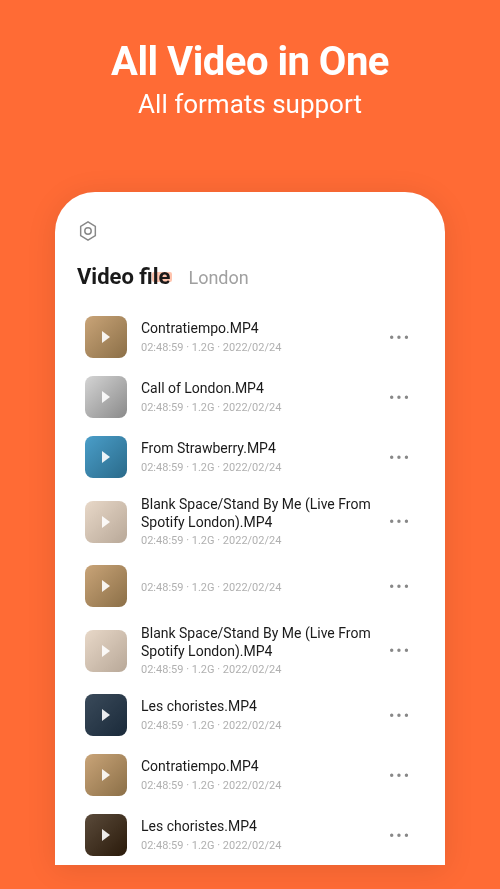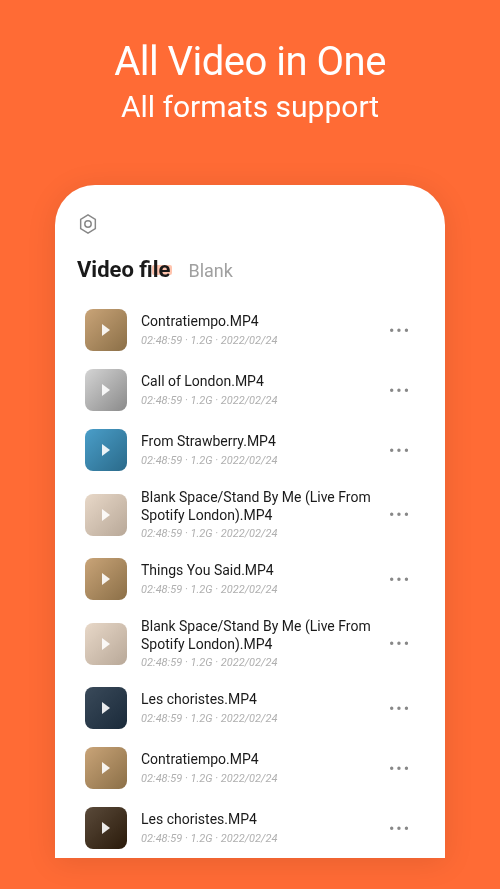--- a/index.html
+++ b/index.html
@@ -11,33 +11,33 @@
       overflow: hidden;
       position: relative;
     }
     .promo-header {
       text-align: center;
       padding-top: 38px;
       color: #fff;
     }
     .promo-title {
       font-size: 40px;
-      font-weight: 400;
+      font-weight: 700;
       letter-spacing: -0.5px;
     }
     .promo-subtitle {
-      font-size: 30px;
+      font-size: 26px;
       font-weight: 400;
       margin-top: 4px;
     }
     .phone {
       position: absolute;
       left: 50%;
       transform: translateX(-50%);
-      top: 185px;
+      top: 192px;
       width: 390px;
       background: #fff;
       border-radius: 40px 40px 0 0;
       padding: 28px 22px 0 22px;
       box-shadow: 0 4px 30px rgba(0,0,0,.1);
     }
     .topbar {
       margin-bottom: 22px;
     }
     .settings-icon {
@@ -121,21 +121,20 @@
       line-height: 1.25;
       display: -webkit-box;
       -webkit-line-clamp: 2;
       -webkit-box-orient: vertical;
       overflow: hidden;
     }
     .file-meta {
       font-size: 11px;
       color: #b0b0b0;
       margin-top: 3px;
-      font-style: italic;
     }
     .more-btn {
       flex-shrink: 0;
       width: 30px;
       height: 30px;
       display: flex;
       align-items: center;
       justify-content: center;
       color: #888;
       font-size: 16px;
@@ -156,21 +155,21 @@
 
   <div class="topbar">
     <svg class="settings-icon" viewBox="0 0 24 24" fill="none" stroke="#888" stroke-width="1.6">
       <polygon points="12,2 20,7 20,17 12,22 4,17 4,7"></polygon>
       <circle cx="12" cy="12" r="3.5"></circle>
     </svg>
   </div>
 
   <div class="tabs">
     <span class="tab-active">Video file</span>
-    <span class="tab-inactive">Blank</span>
+    <span class="tab-inactive">London</span>
   </div>
 
   <div class="list" id="file-list">
 
   <div class="list-item">
     <div class="thumb thumb-0">
       <div class="play-overlay"></div>
     </div>
     <div class="info">
       <div class="file-title">Contratiempo.MP4</div>
@@ -206,21 +205,20 @@
       <div class="file-title">Blank Space/Stand By Me (Live From Spotify London).MP4</div>
       <div class="file-meta">02:48:59 · 1.2G · 2022/02/24</div>
     </div>
     <div class="more-btn">•••</div>
   </div>
       <div class="list-item">
     <div class="thumb thumb-4">
       <div class="play-overlay"></div>
     </div>
     <div class="info">
-      <div class="file-title">Things You Said.MP4</div>
       <div class="file-meta">02:48:59 · 1.2G · 2022/02/24</div>
     </div>
     <div class="more-btn">•••</div>
   </div>
       <div class="list-item">
     <div class="thumb thumb-5">
       <div class="play-overlay"></div>
     </div>
     <div class="info">
       <div class="file-title">Blank Space/Stand By Me (Live From Spotify London).MP4</div>

